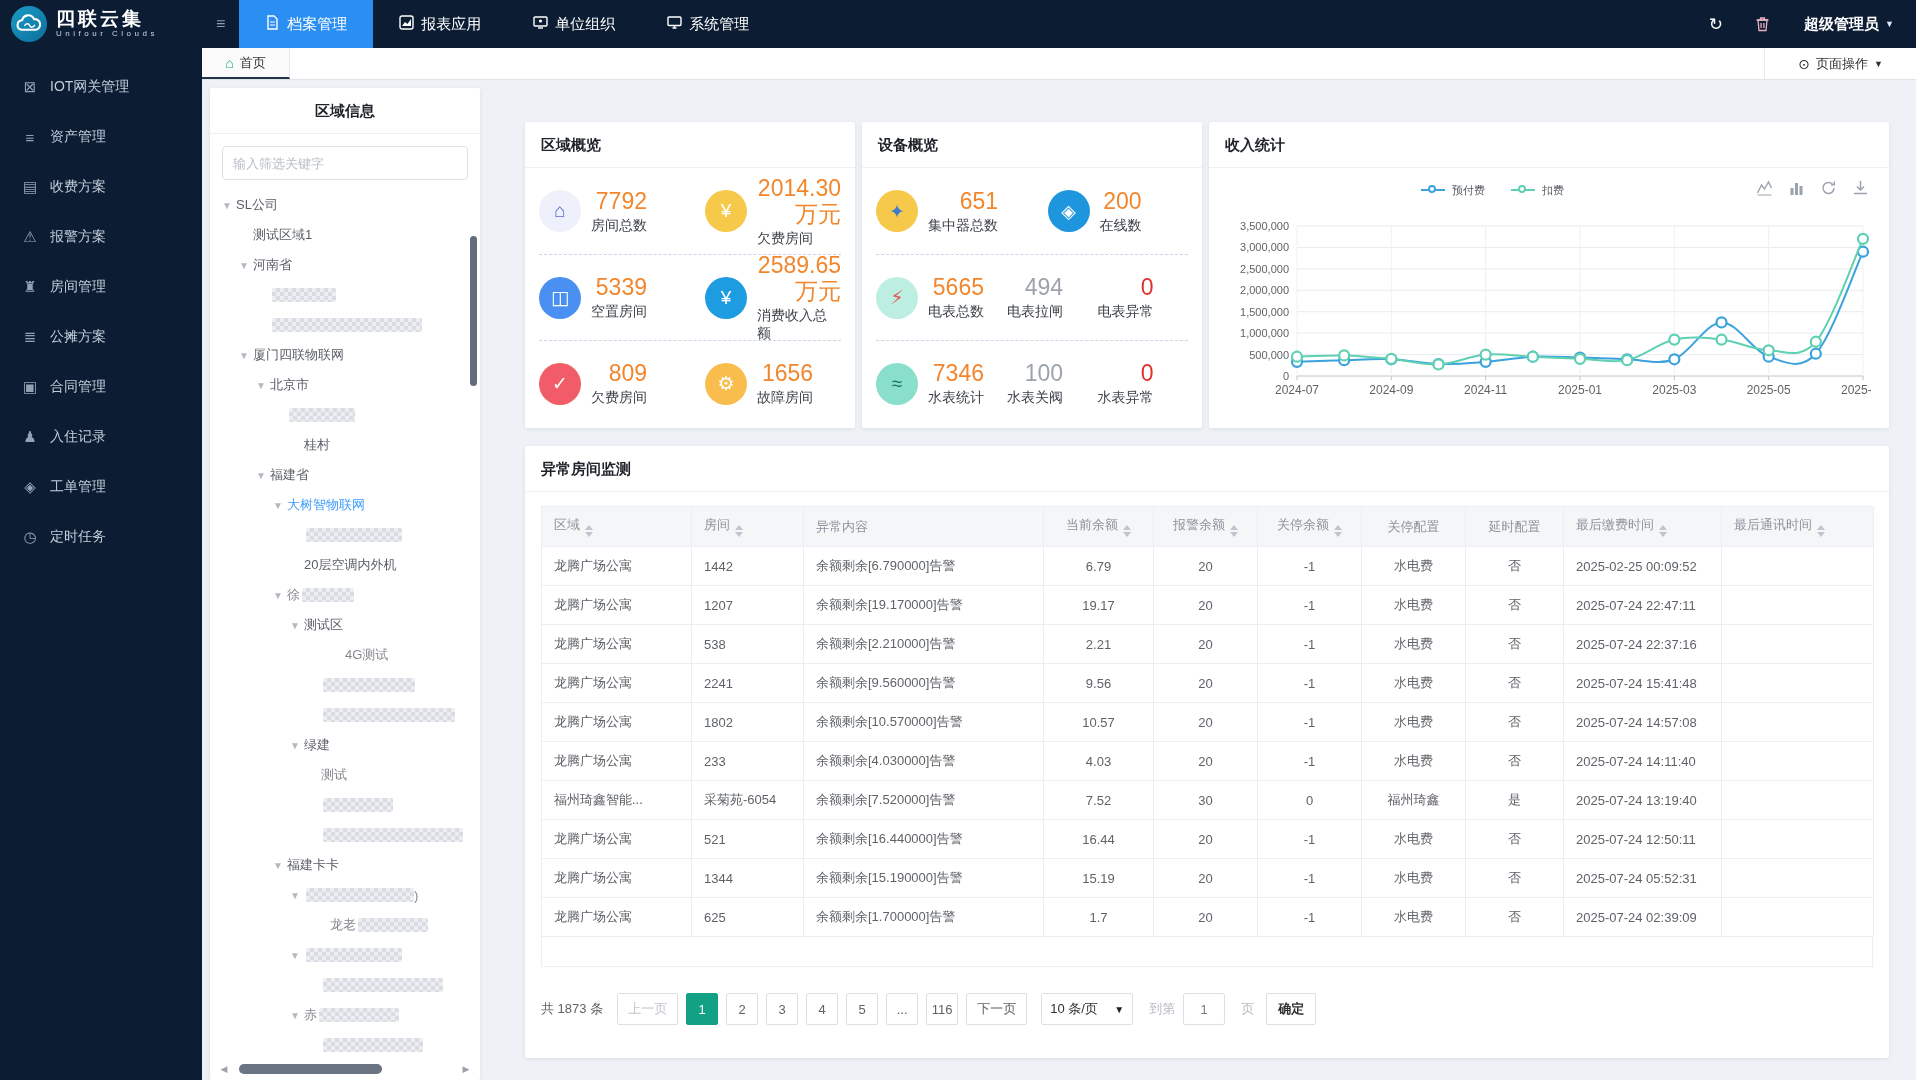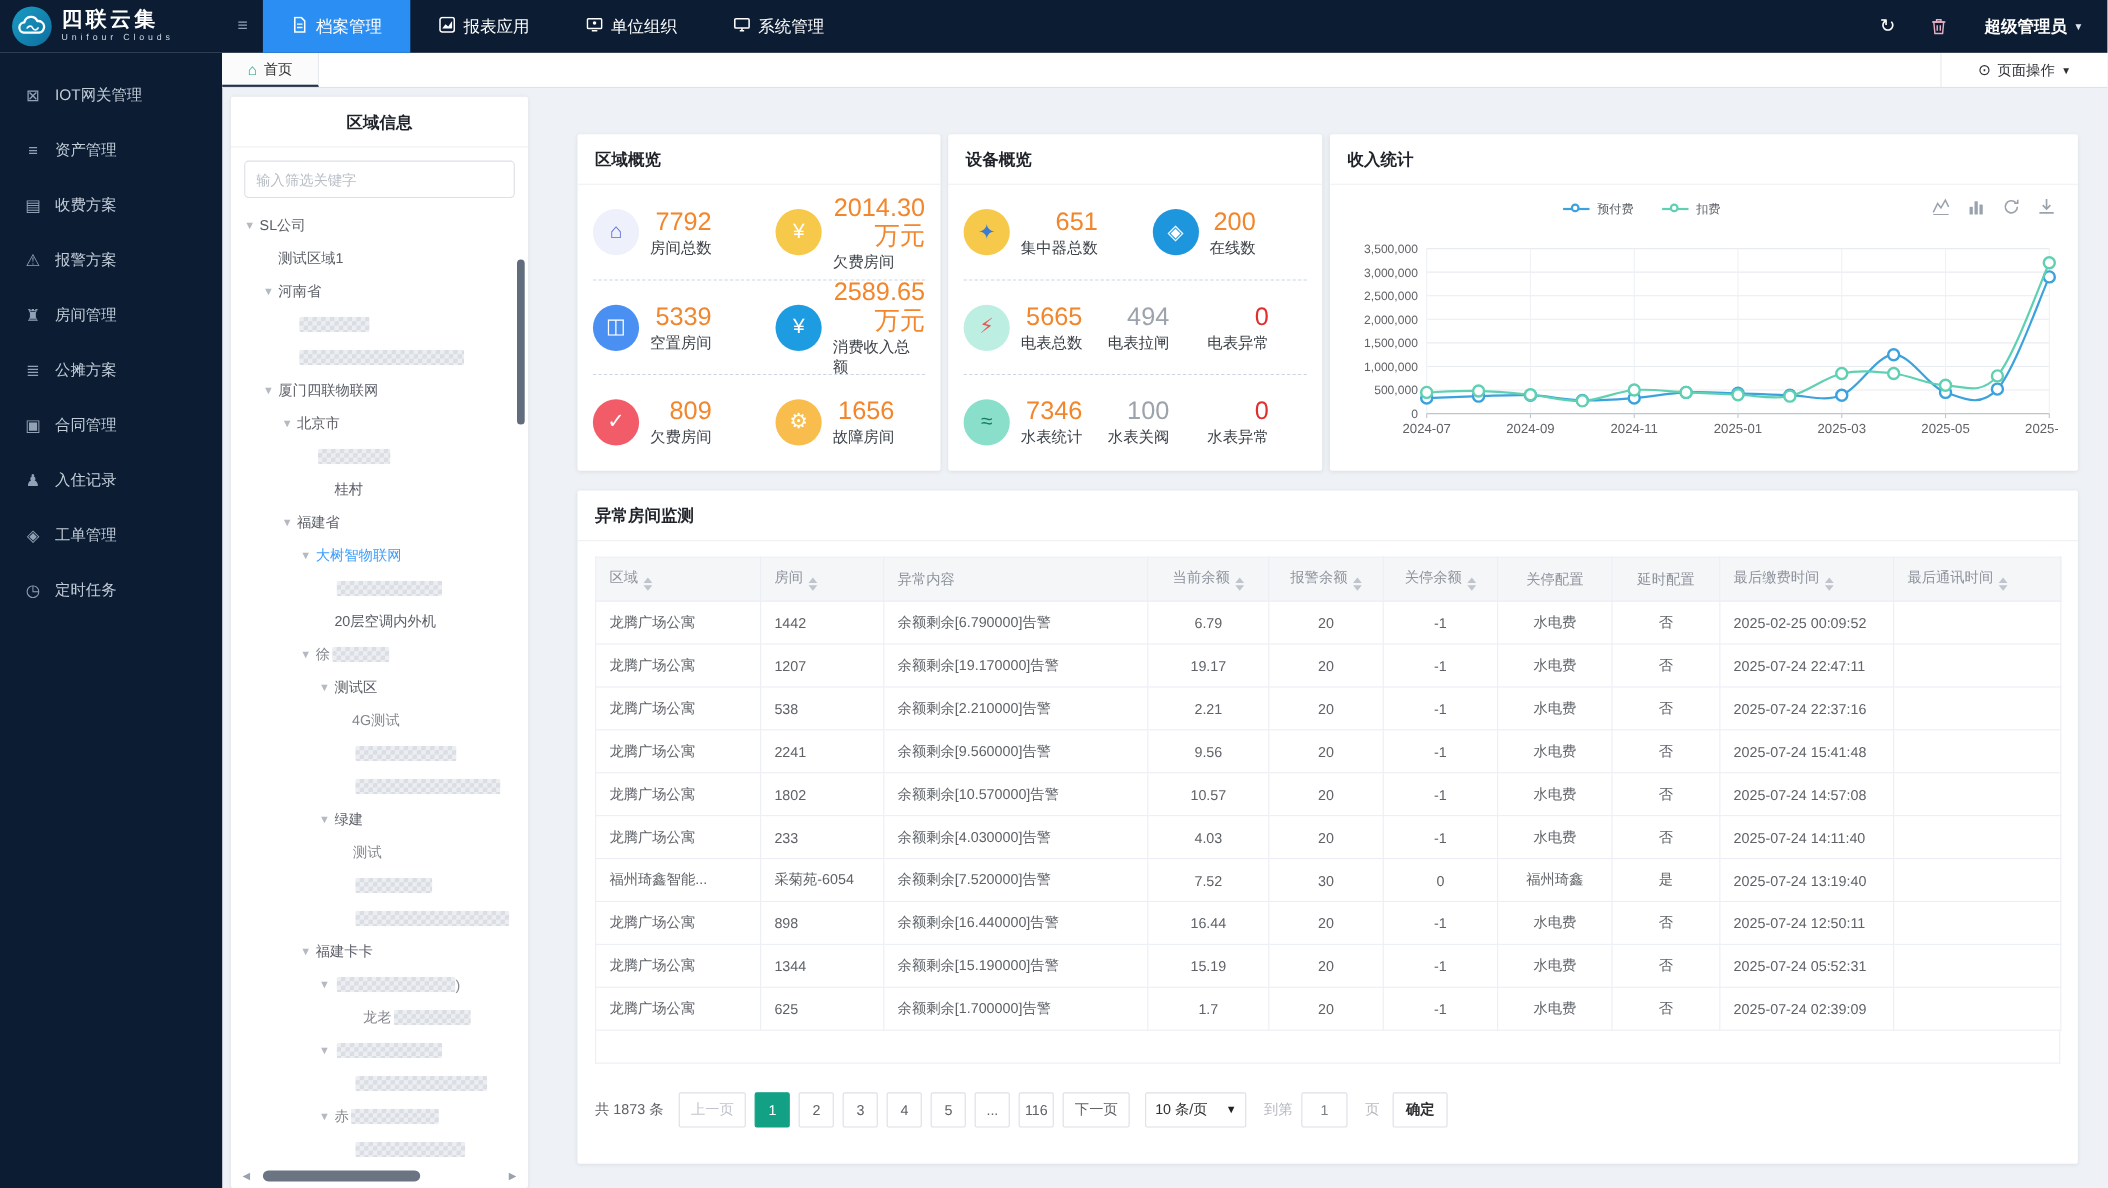--- a/index.html
+++ b/index.html
@@ -313,21 +313,21 @@
       </div>
       <div class="tnode" style="padding-left: 61px;">
         <span class="tcaret">▼</span>
         <span class="tlabel smudge">徐</span>
         <span class="redact" style="width: 52px;"></span>
       </div>
       <div class="tnode" style="padding-left: 78px;">
         <span class="tcaret">▼</span>
         <span class="tlabel">测试区</span>
       </div>
-      <div class="tnode" style="padding-left: 94px;">
+      <div class="tnode" style="padding-left: 119px;">
         <span class="tcaret"></span>
         <span class="tlabel smudge">4G测试</span>
       </div>
       <div class="tnode" style="padding-left: 95px;">
         <span class="tcaret"></span>
         <span class="redact" style="width: 92px;"></span>
       </div>
       <div class="tnode" style="padding-left: 95px;">
         <span class="tcaret"></span>
         <span class="redact" style="width: 132px;"></span>
@@ -753,21 +753,21 @@
             <td class="ac">7.52</td>
             <td class="ac">30</td>
             <td class="ac">0</td>
             <td class="ac">福州琦鑫</td>
             <td class="ac">是</td>
             <td class="al">2025-07-24 13:19:40</td>
             <td class="al"></td>
           </tr>
           <tr>
             <td class="al">龙腾广场公寓</td>
-            <td class="al">898</td>
+            <td class="al">521</td>
             <td class="al">余额剩余[16.440000]告警</td>
             <td class="ac">16.44</td>
             <td class="ac">20</td>
             <td class="ac">-1</td>
             <td class="ac">水电费</td>
             <td class="ac">否</td>
             <td class="al">2025-07-24 12:50:11</td>
             <td class="al"></td>
           </tr>
           <tr>

